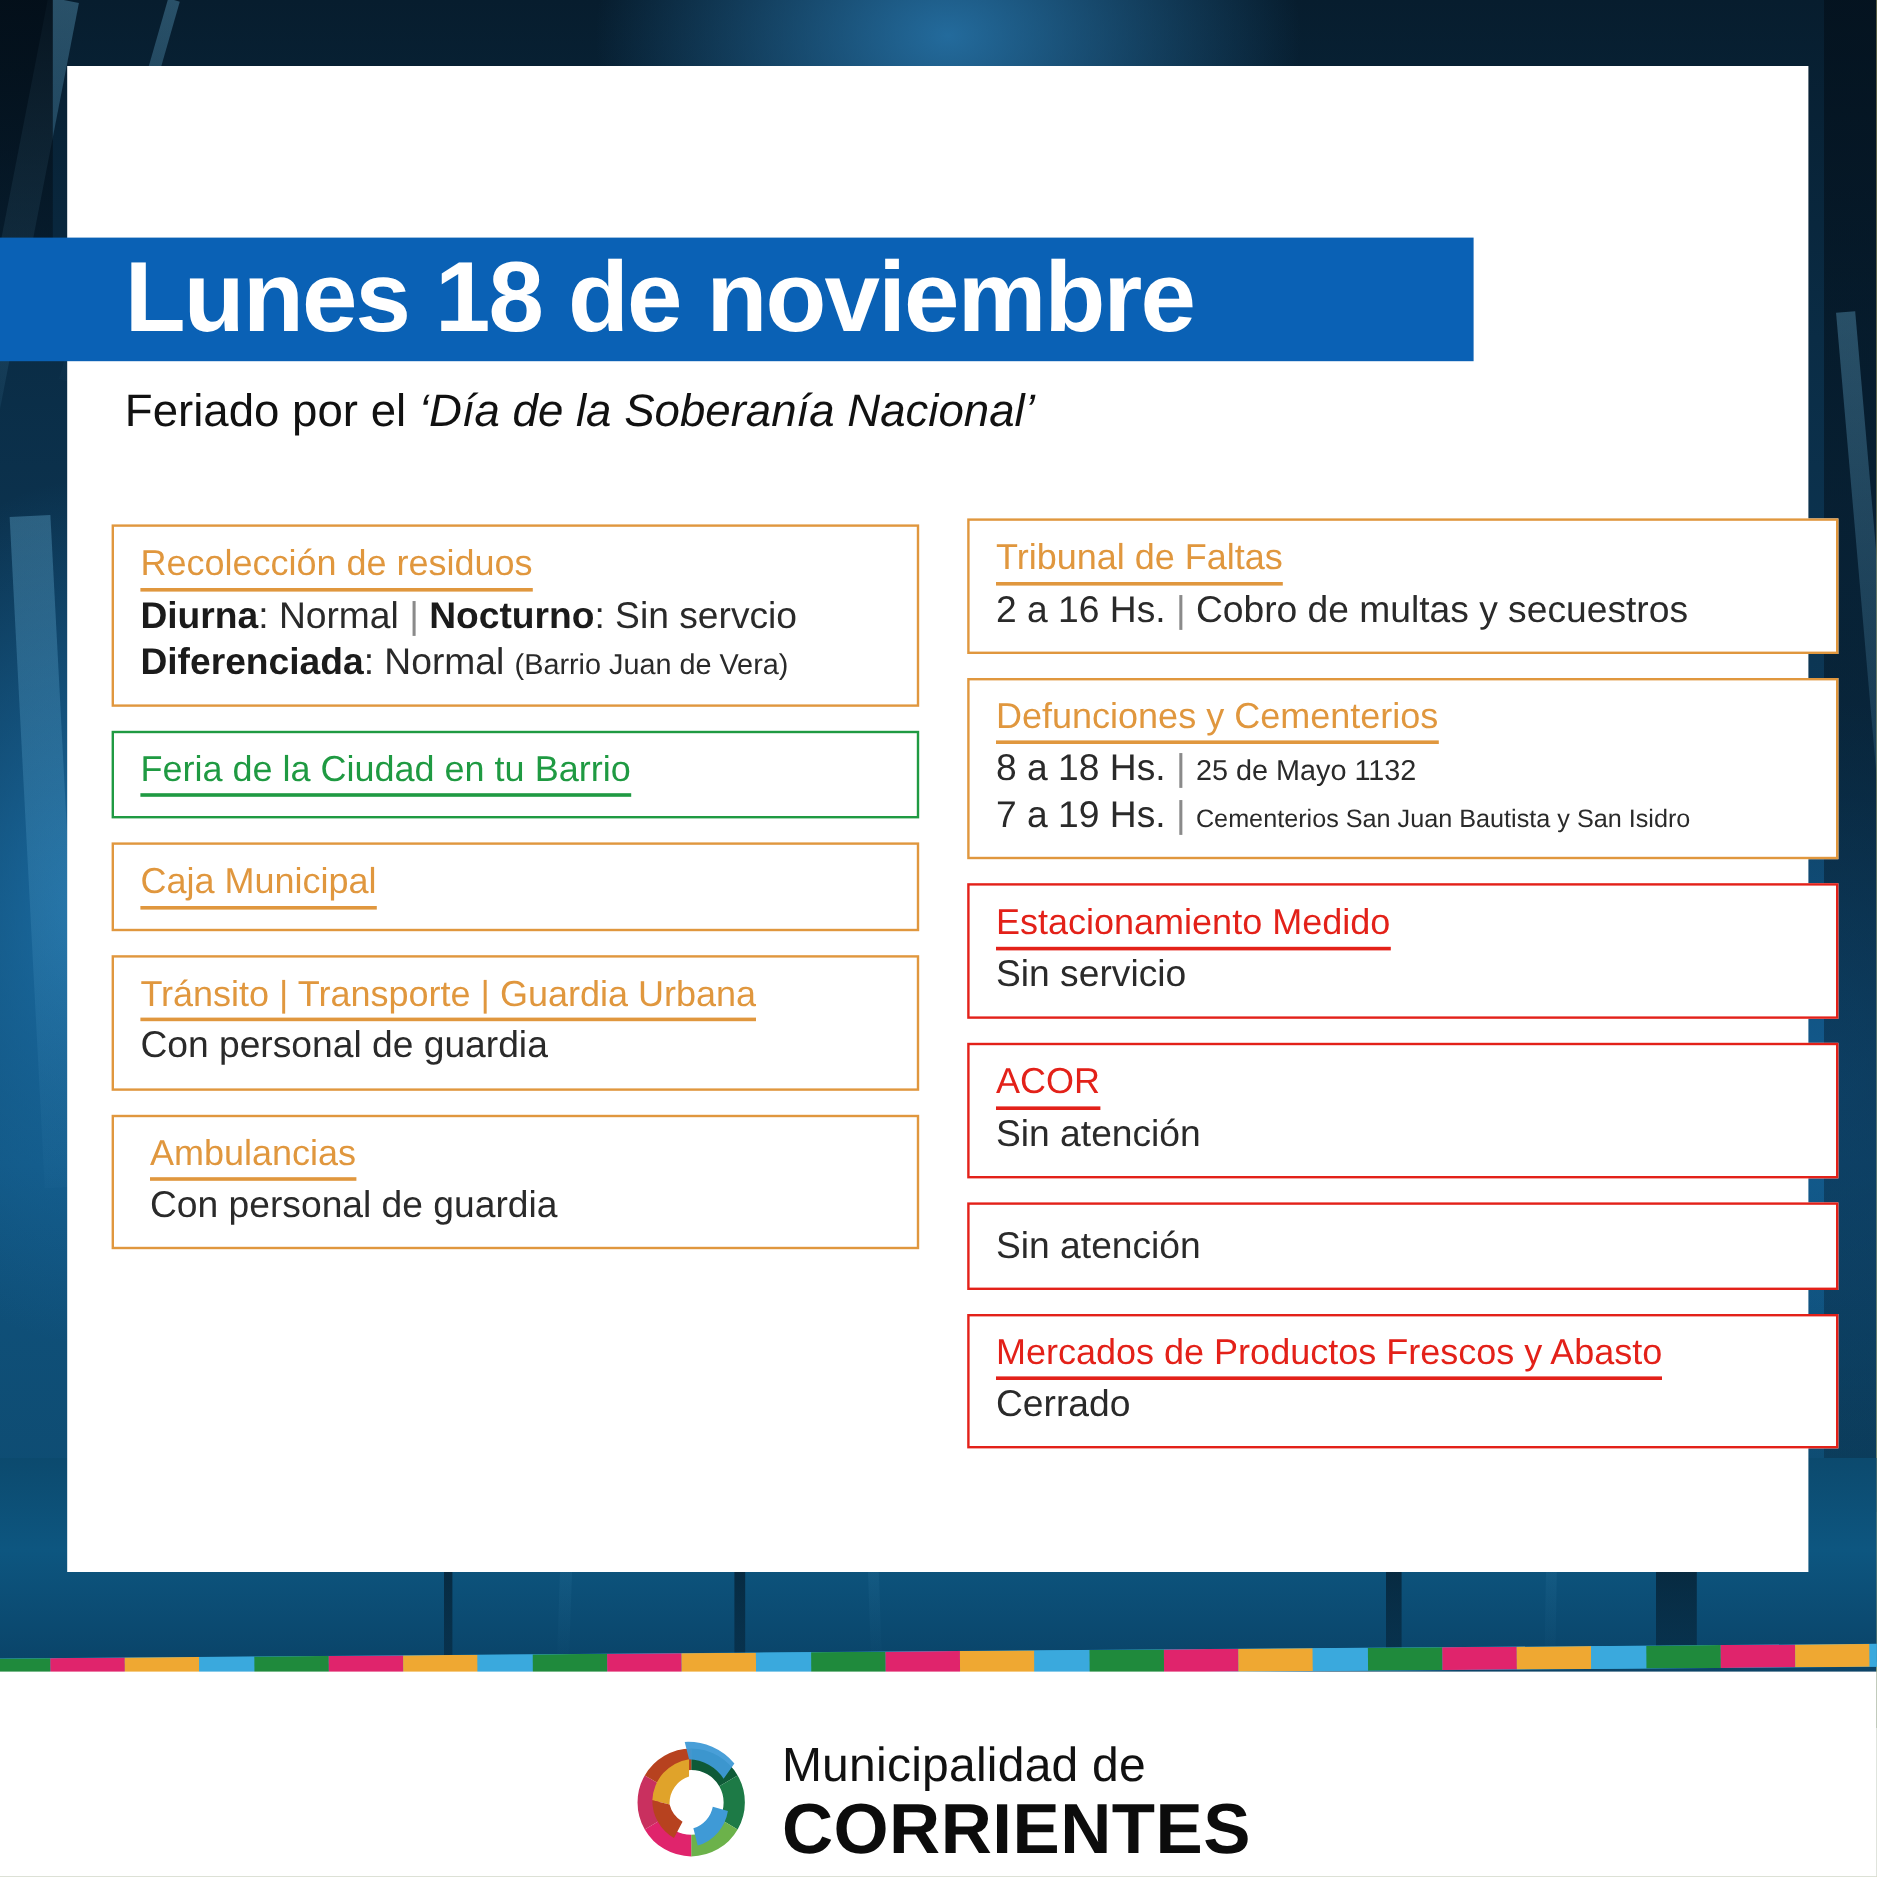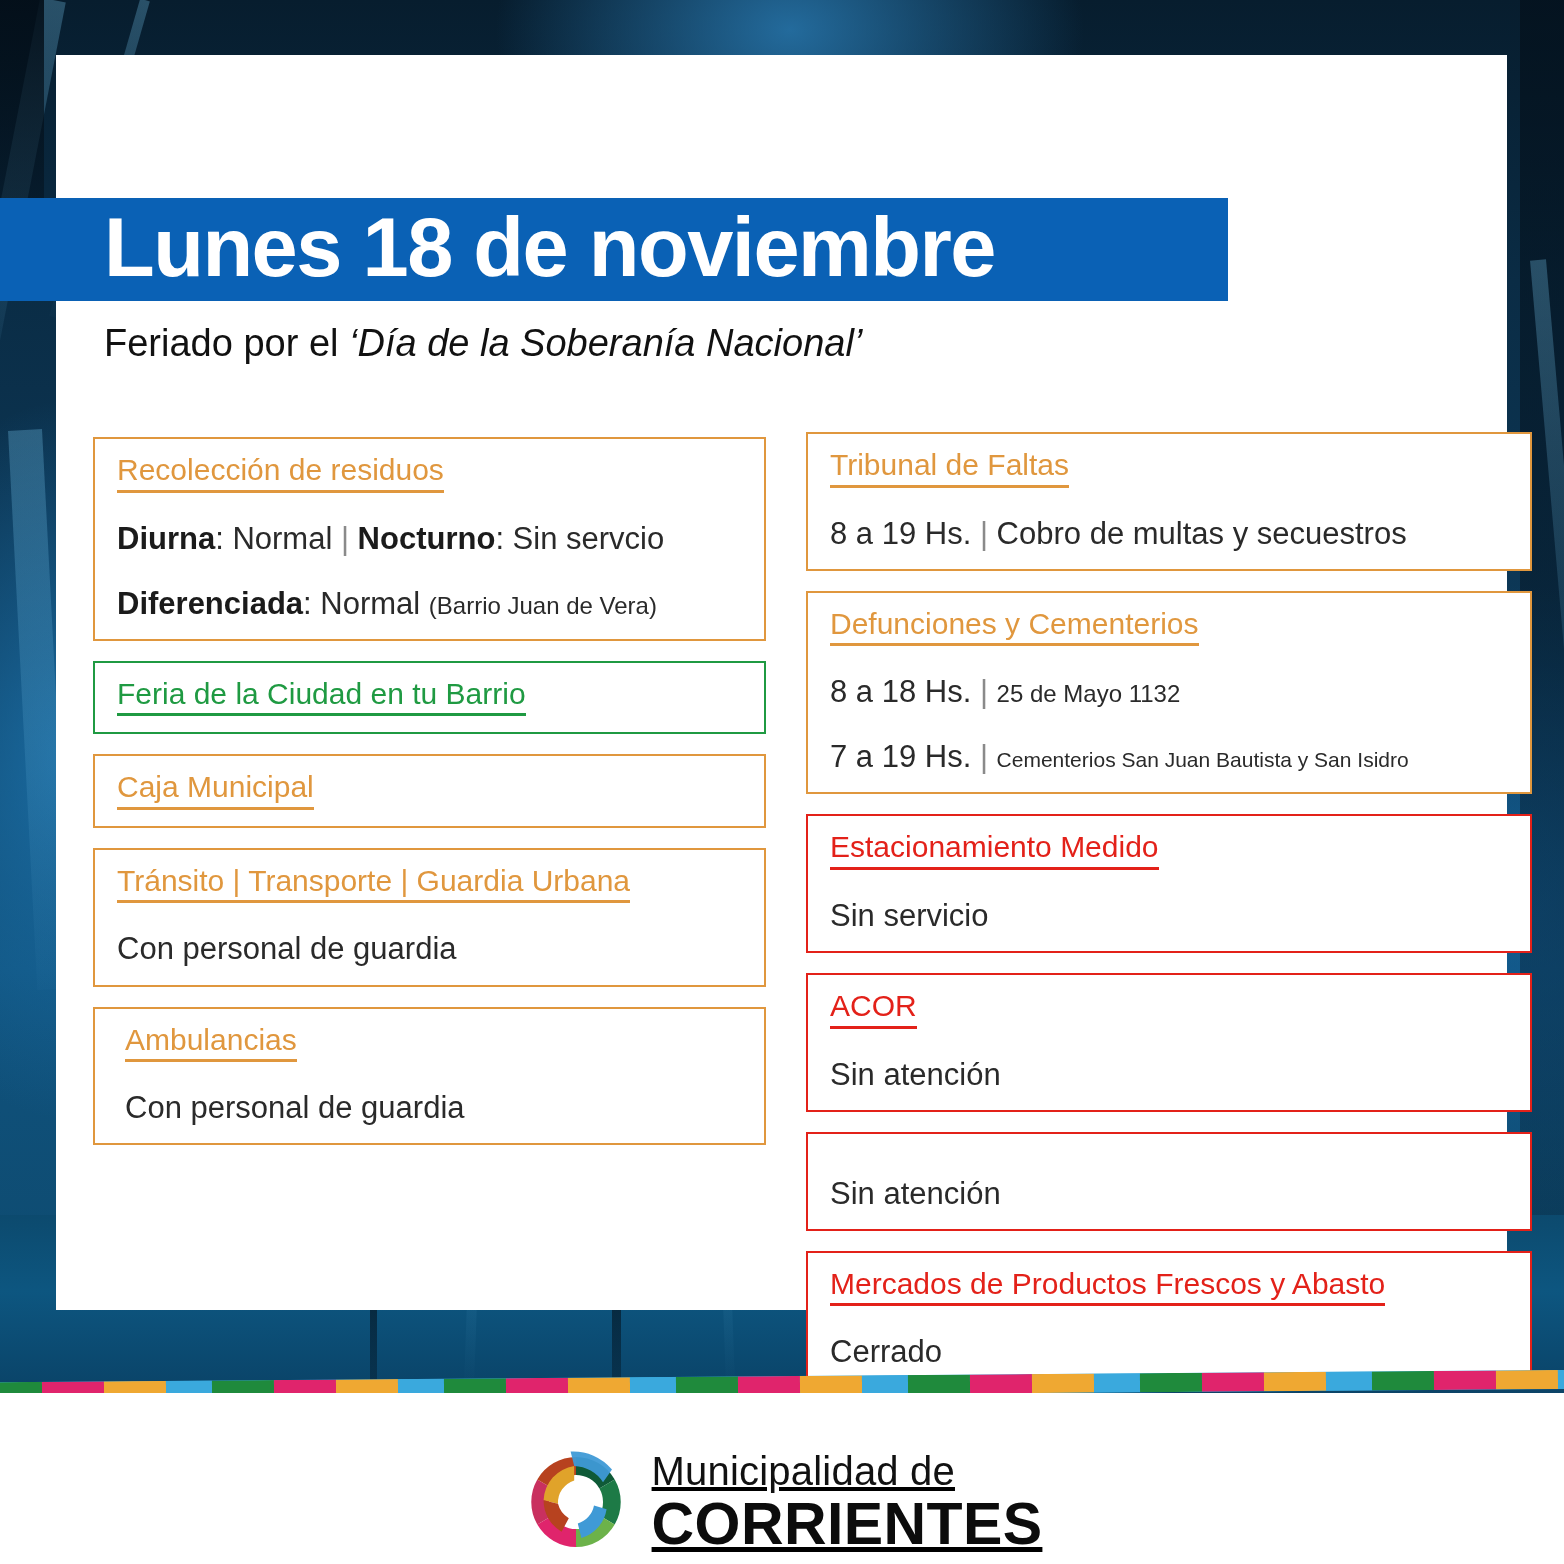--- a/index.html
+++ b/index.html
@@ -117,21 +117,21 @@
     padding-bottom: 3px;
     line-height: 1.12;
     white-space: nowrap;
   }
   .svc.green .svc-title { color: #1f9a42; border-bottom-color: #1f9a42; }
   .svc.red   .svc-title { color: #e32119; border-bottom-color: #e32119; }
 
   .svc-line {
     font-size: 31px;
     color: #2a2a2a;
-    margin-top: 26px;
+    margin-top: 0;
     line-height: 1.26;
     white-space: nowrap;
   }
   .svc-line b { font-weight: 700; color: #1b1b1b; }
   .svc-line .small { font-size: 24px; }
   .svc-line .smaller { font-size: 21px; }
   .svc-line .sep { color: #8a8a8a; font-weight: 300; }
   .pad-line { padding-left: 8px; }
 
   
@@ -157,21 +157,21 @@
     left: 0; right: 0;
     top: 1440px;
     height: 124px;
     display: flex;
     align-items: center;
     justify-content: center;
     gap: 22px;
     background: #ffffff;
   }
   .logo-mark { width: 108px; height: 108px; flex: 0 0 auto; }
-  .logo-words { display: flex; flex-direction: column; line-height: 1; text-decoration: underline; }
+  .logo-words { display: flex; flex-direction: column; line-height: 1; }
   .logo-top {
     font-size: 40px;
     color: #111111;
     font-weight: 400;
     letter-spacing: 0.2px;
   }
   .logo-bottom {
     font-size: 59px;
     color: #0c0c0c;
     font-weight: 700;
@@ -220,21 +220,21 @@
   </div>
 
   <div class="col-left" id="col-left">
       <div class="svc"><div class="svc-title">Recolección de residuos</div><div class="svc-line"><span><b>Diurna</b></span><span>: Normal  </span><span class="sep">| </span><span><b>Nocturno</b></span><span>: Sin servcio</span></div><div class="svc-line"><span><b>Diferenciada</b></span><span>: Normal </span><span class="small">(Barrio Juan de Vera)</span></div></div>
       <div class="svc green"><div class="svc-title">Feria de la Ciudad en tu Barrio</div></div>
       <div class="svc"><div class="svc-title">Caja Municipal</div></div>
       <div class="svc"><div class="svc-title">Tránsito | Transporte | Guardia Urbana</div><div class="svc-line"><span>Con personal de guardia</span></div></div>
       <div class="svc"><div class="svc-title" style="margin-left: 8px;">Ambulancias</div><div class="svc-line pad-line"><span>Con personal de guardia</span></div></div>
     </div>
   <div class="col-right" id="col-right">
-      <div class="svc"><div class="svc-title">Tribunal de Faltas</div><div class="svc-line"><span>8 a 19 Hs. </span><span class="sep">| </span><span>Cobro de multas y secuestros</span></div></div>
+      <div class="svc"><div class="svc-title">Tribunal de Faltas</div><div class="svc-line"><span>2 a 16 Hs. </span><span class="sep">| </span><span>Cobro de multas y secuestros</span></div></div>
       <div class="svc"><div class="svc-title">Defunciones y Cementerios</div><div class="svc-line"><span>8 a 18 Hs. </span><span class="sep">| </span><span class="small">25 de Mayo 1132</span></div><div class="svc-line"><span>7 a 19 Hs. </span><span class="sep">| </span><span class="smaller"> Cementerios San Juan Bautista y San Isidro</span></div></div>
       <div class="svc red"><div class="svc-title">Estacionamiento Medido</div><div class="svc-line"><span>Sin servicio</span></div></div>
       <div class="svc red"><div class="svc-title">ACOR</div><div class="svc-line"><span>Sin atención</span></div></div>
       <div class="svc red"><div class="svc-line"><span>Sin atención</span></div></div>
       <div class="svc red"><div class="svc-title">Mercados de Productos Frescos y Abasto</div><div class="svc-line"><span> Cerrado</span></div></div>
     </div>
 
   <div class="ribbon" id="ribbon">
       <i style="background: rgb(31, 138, 60); width: 62px;"></i>
       <i style="background: rgb(224, 36, 108); width: 62px;"></i>

